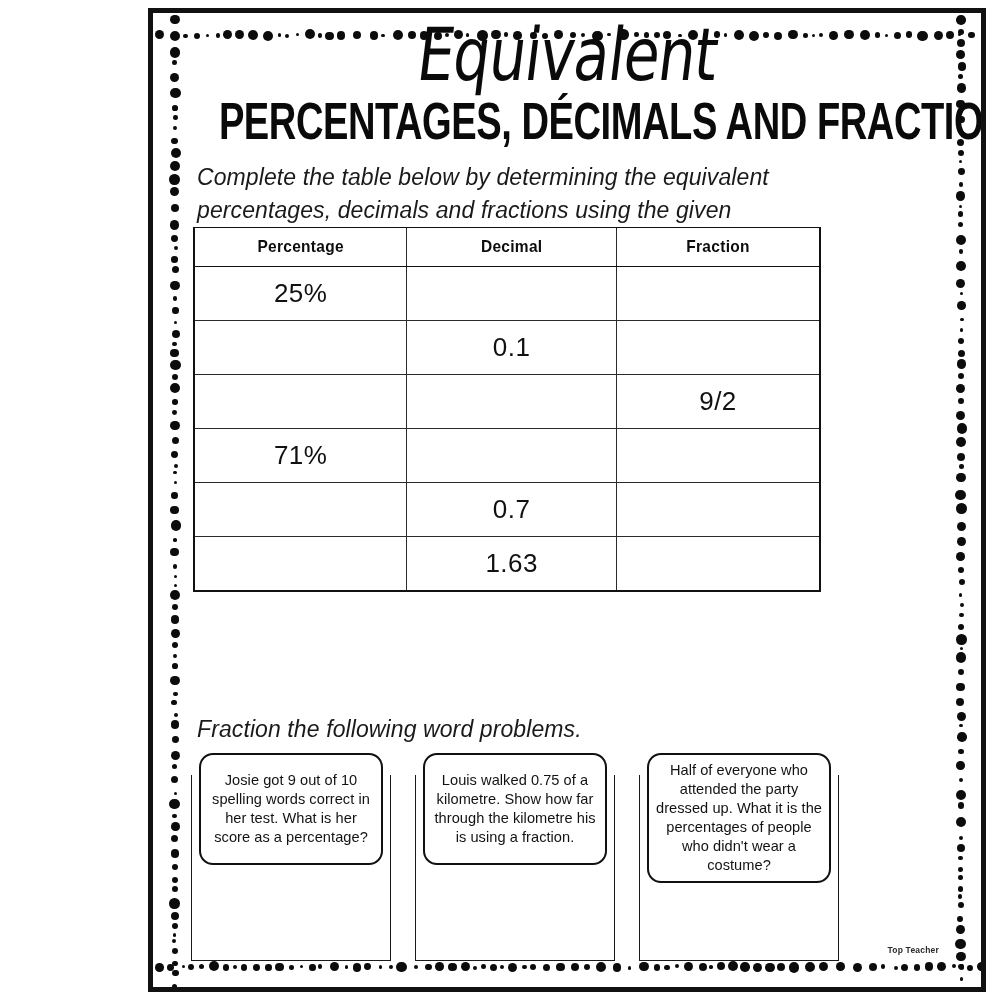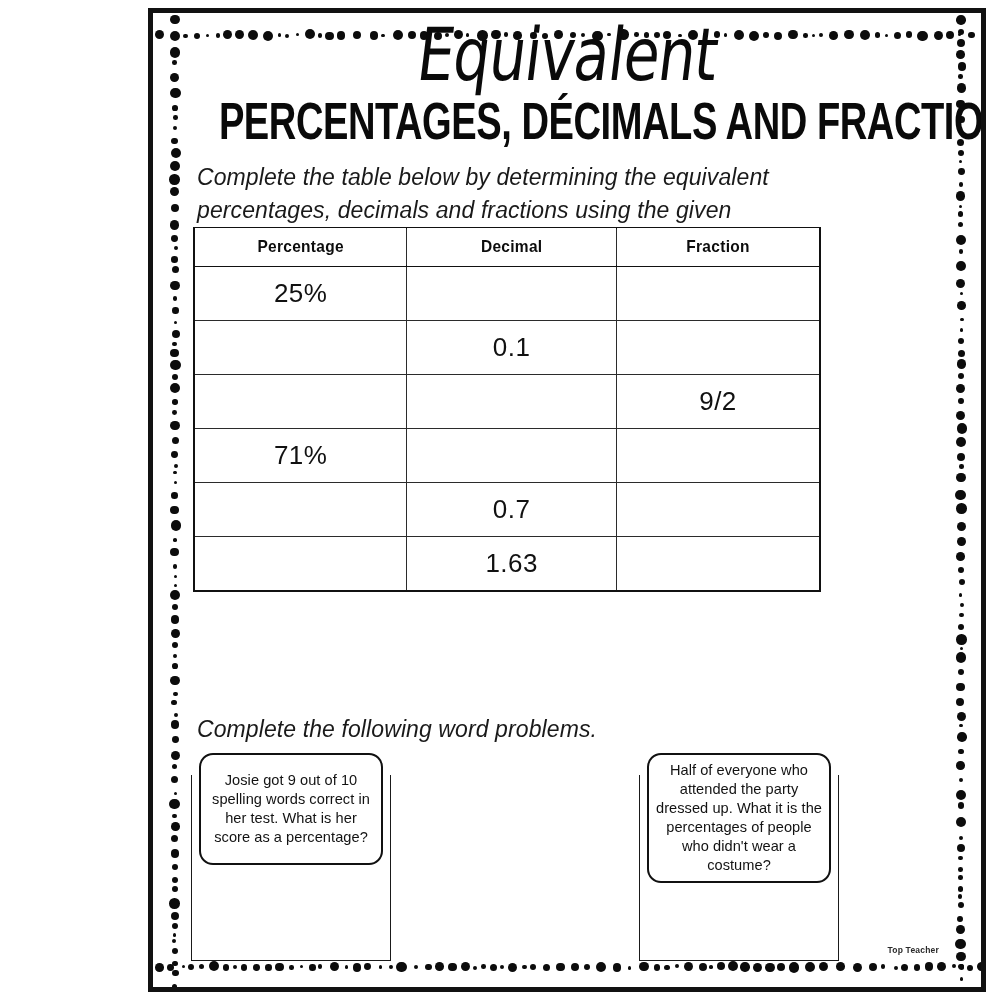--- a/index.html
+++ b/index.html
@@ -551,31 +551,37 @@
           <td></td>
         </tr>
         <tr>
           <td></td>
           <td>1.63</td>
           <td></td>
         </tr>
       </tbody>
   </table>
 
-  <div class="instruction" id="instruction-words">Complete the following word problems.</div>
+  <div class="instruction" id="instruction-words">Fraction the following word problems.</div>
 
   <div id="word-problems">
       <div class="problem">
         <div class="answer-area"></div>
         <div class="question-box">
           <div class="question-text">Josie got 9 out of 10 spelling words correct in her test. What is her score as a percentage?</div>
         </div>
       </div>
       <div class="problem">
         <div class="answer-area"></div>
         <div class="question-box">
+          <div class="question-text">Louis walked 0.75 of a kilometre. Show how far through the kilometre his is using a fraction.</div>
+        </div>
+      </div>
+      <div class="problem">
+        <div class="answer-area"></div>
+        <div class="question-box">
           <div class="question-text">Half of everyone who attended the party dressed up. What it is the percentages of people who didn't wear a costume?</div>
         </div>
       </div>
     </div>
 
   <div id="brand-footer">Top Teacher</div>
 </div>
 
 </body></html>

